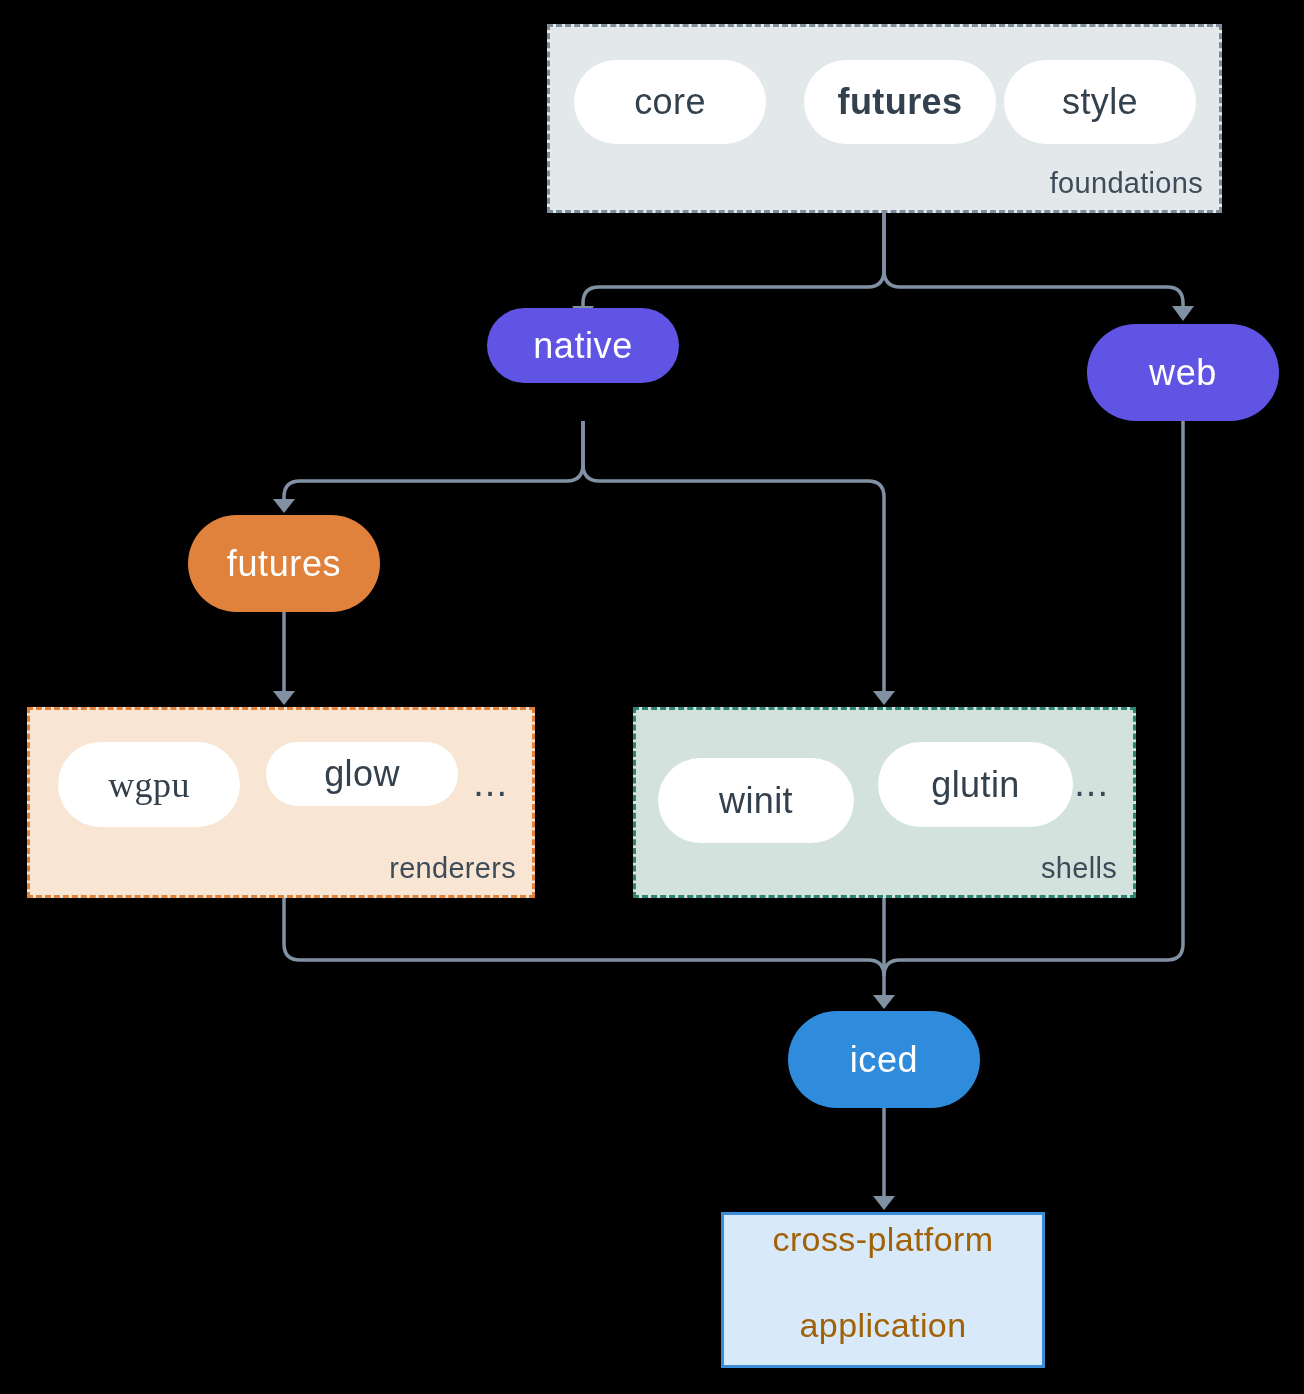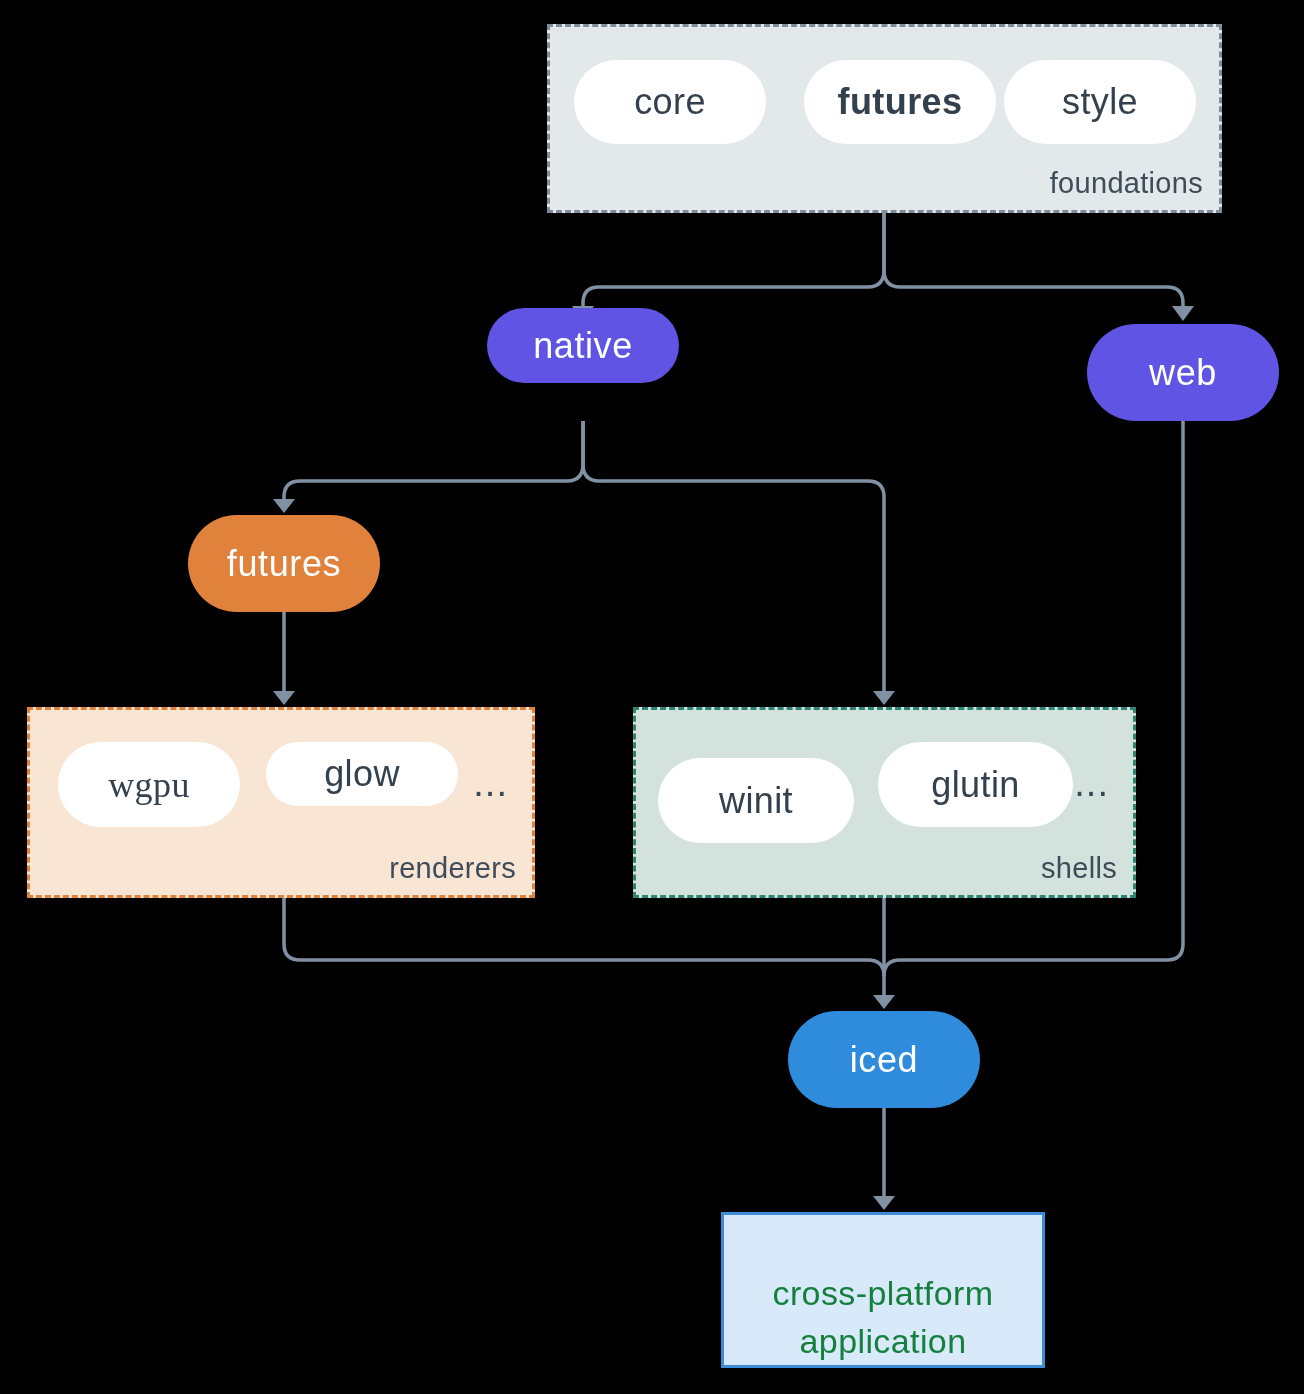--- a/index.html
+++ b/index.html
@@ -34,23 +34,24 @@
   }
   .node-purple{background:#6054e4;}
   .node-orange{background:#e0813c;}
   .node-blue{background:#2f8cdc;}
   .ellipsis{
     position:absolute;
     font-size:38px;color:#3a4754;letter-spacing:1px;
   }
   .app-box{
     background:#d8e9f9;border:3px solid #3b8dda;
-    display:flex;flex-direction:column;align-items:center;justify-content:flex-end;
-    color:#15803d;font-size:34px;line-height:48px;letter-spacing:0.4px;
+    display:flex;flex-direction:column;align-items:center;justify-content:flex-start;
+    color:#a16207;font-size:34px;line-height:48px;letter-spacing:0.4px;
     text-align:center;
+    gap:38px;
   }
   svg.edges{position:absolute;left:0;top:0;pointer-events:none;}
   svg.edges path{fill:none;stroke:#8191a4;stroke-width:3.5px;}
   svg.edges polygon{fill:#8191a4;stroke:none;}
 </style>
 </head>
 <body>
 
 <div id="canvas">
 

